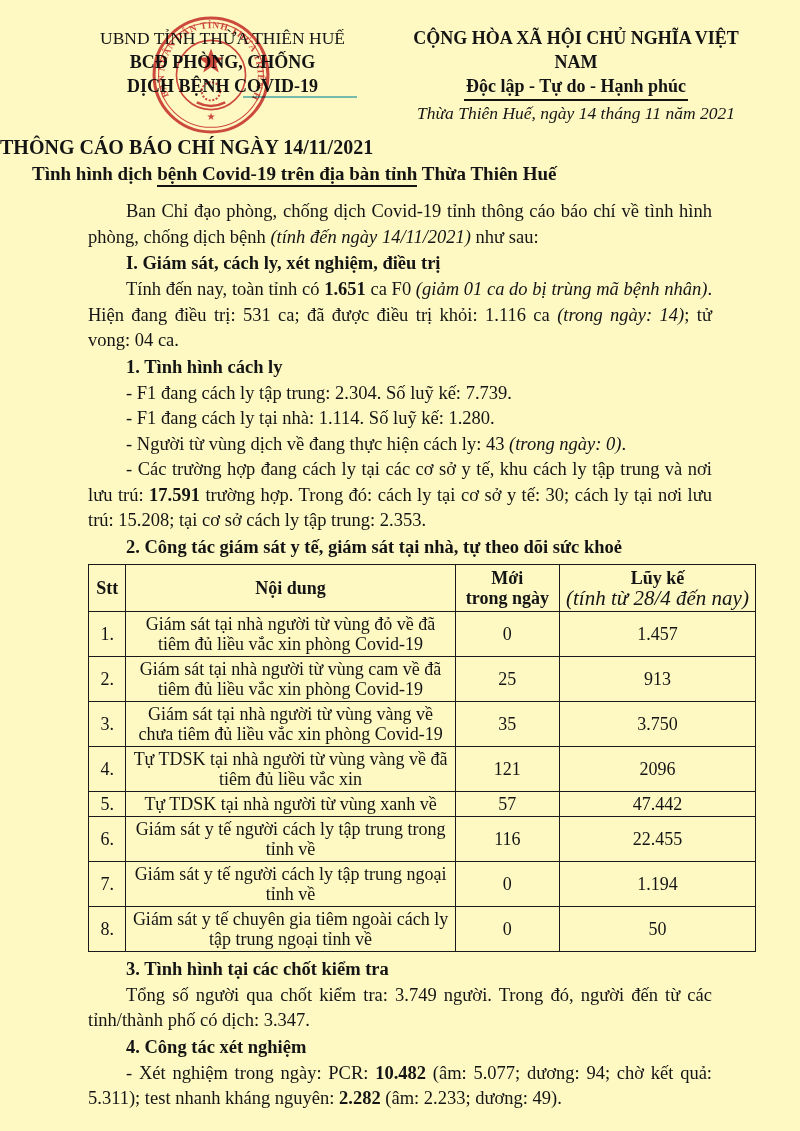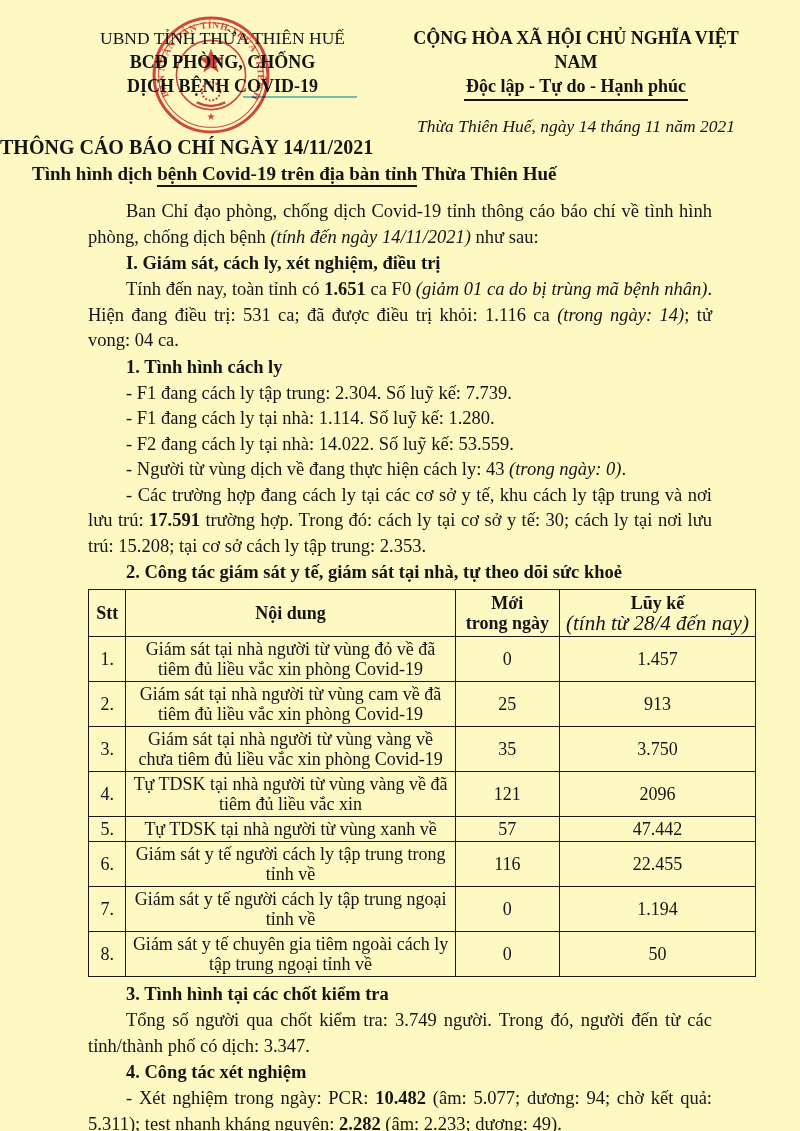--- a/index.html
+++ b/index.html
@@ -27,21 +27,21 @@
   }
   .header-right {
     position: absolute; left: 392px; top: 26px; width: 368px;
     text-align: center;
   }
   .header-right .nat-line1 { font-size: 18px; font-weight: bold; line-height: 24px; }
   .header-right .nat-line2 {
     display: inline-block; font-size: 18px; font-weight: bold;
     border-bottom: 2px solid #141414; padding: 0 2px 1px 2px; line-height: 24px;
   }
-  .header-right .dateline { margin-top: 15px; font-style: italic; font-size: 17.5px; }
+  .header-right .dateline { margin-top: 2px; font-style: italic; font-size: 17.5px; }
   .seal {
     position: absolute; left: 150px; top: 14px; width: 122px; height: 122px;
     mix-blend-mode: multiply; opacity: .85;
   }
   
   .title-block { text-align: left; }
   .title-line1 { font-size: 20px; font-weight: bold; line-height: 26px; }
   .title-line2 { font-size: 19px; font-weight: bold; line-height: 27px; padding-left: 32px; }
   .title-line2 .u-seg { border-bottom: 2px solid #141414; padding-bottom: 1px; }
   
@@ -113,21 +113,20 @@
 
   <div class="doc-body">
     <p><span>Ban Chỉ đạo phòng, chống dịch Covid-19 tỉnh thông cáo báo chí về tình hình phòng, chống dịch bệnh </span><span style="font-style: italic;">(tính đến ngày 14/11/2021)</span><span> như sau:</span></p>
 
     <p class="heading">I. Giám sát, cách ly, xét nghiệm, điều trị</p>
     <p><span>Tính đến nay, toàn tỉnh có </span><span style="font-weight: bold;">1.651</span><span> ca F0 </span><span style="font-style: italic;">(giảm 01 ca do bị trùng mã bệnh nhân)</span><span>. Hiện đang điều trị: 531 ca; đã được điều trị khỏi: 1.116 ca </span><span style="font-style: italic;">(trong ngày: 14)</span><span>; tử vong: 04 ca.</span></p>
 
     <p class="heading">1. Tình hình cách ly</p>
     <p><span>- F1 đang cách ly tập trung: 2.304. Số luỹ kế: 7.739.</span></p>
     <p><span>- F1 đang cách ly tại nhà: 1.114. Số luỹ kế: 1.280.</span></p>
-    <p><span>- F2 đang cách ly tại nhà: 14.022. Số luỹ kế: 53.559.</span></p>
     <p><span>- Người từ vùng dịch về đang thực hiện cách ly: 43 </span><span style="font-style: italic;">(trong ngày: 0)</span><span>.</span></p>
     <p><span>- Các trường hợp đang cách ly tại các cơ sở y tế, khu cách ly tập trung và nơi lưu trú: </span><span style="font-weight: bold;">17.591</span><span> trường hợp. Trong đó: cách ly tại cơ sở y tế: 30; cách ly tại nơi lưu trú: 15.208; tại cơ sở cách ly tập trung: 2.353.</span></p>
 
     <p class="heading">2. Công tác giám sát y tế, giám sát tại nhà, tự theo dõi sức khoẻ</p>
 
     <table class="surv">
       <colgroup>
         <col class="w-stt">
           <col class="w-noi">
           <col class="w-moi">

